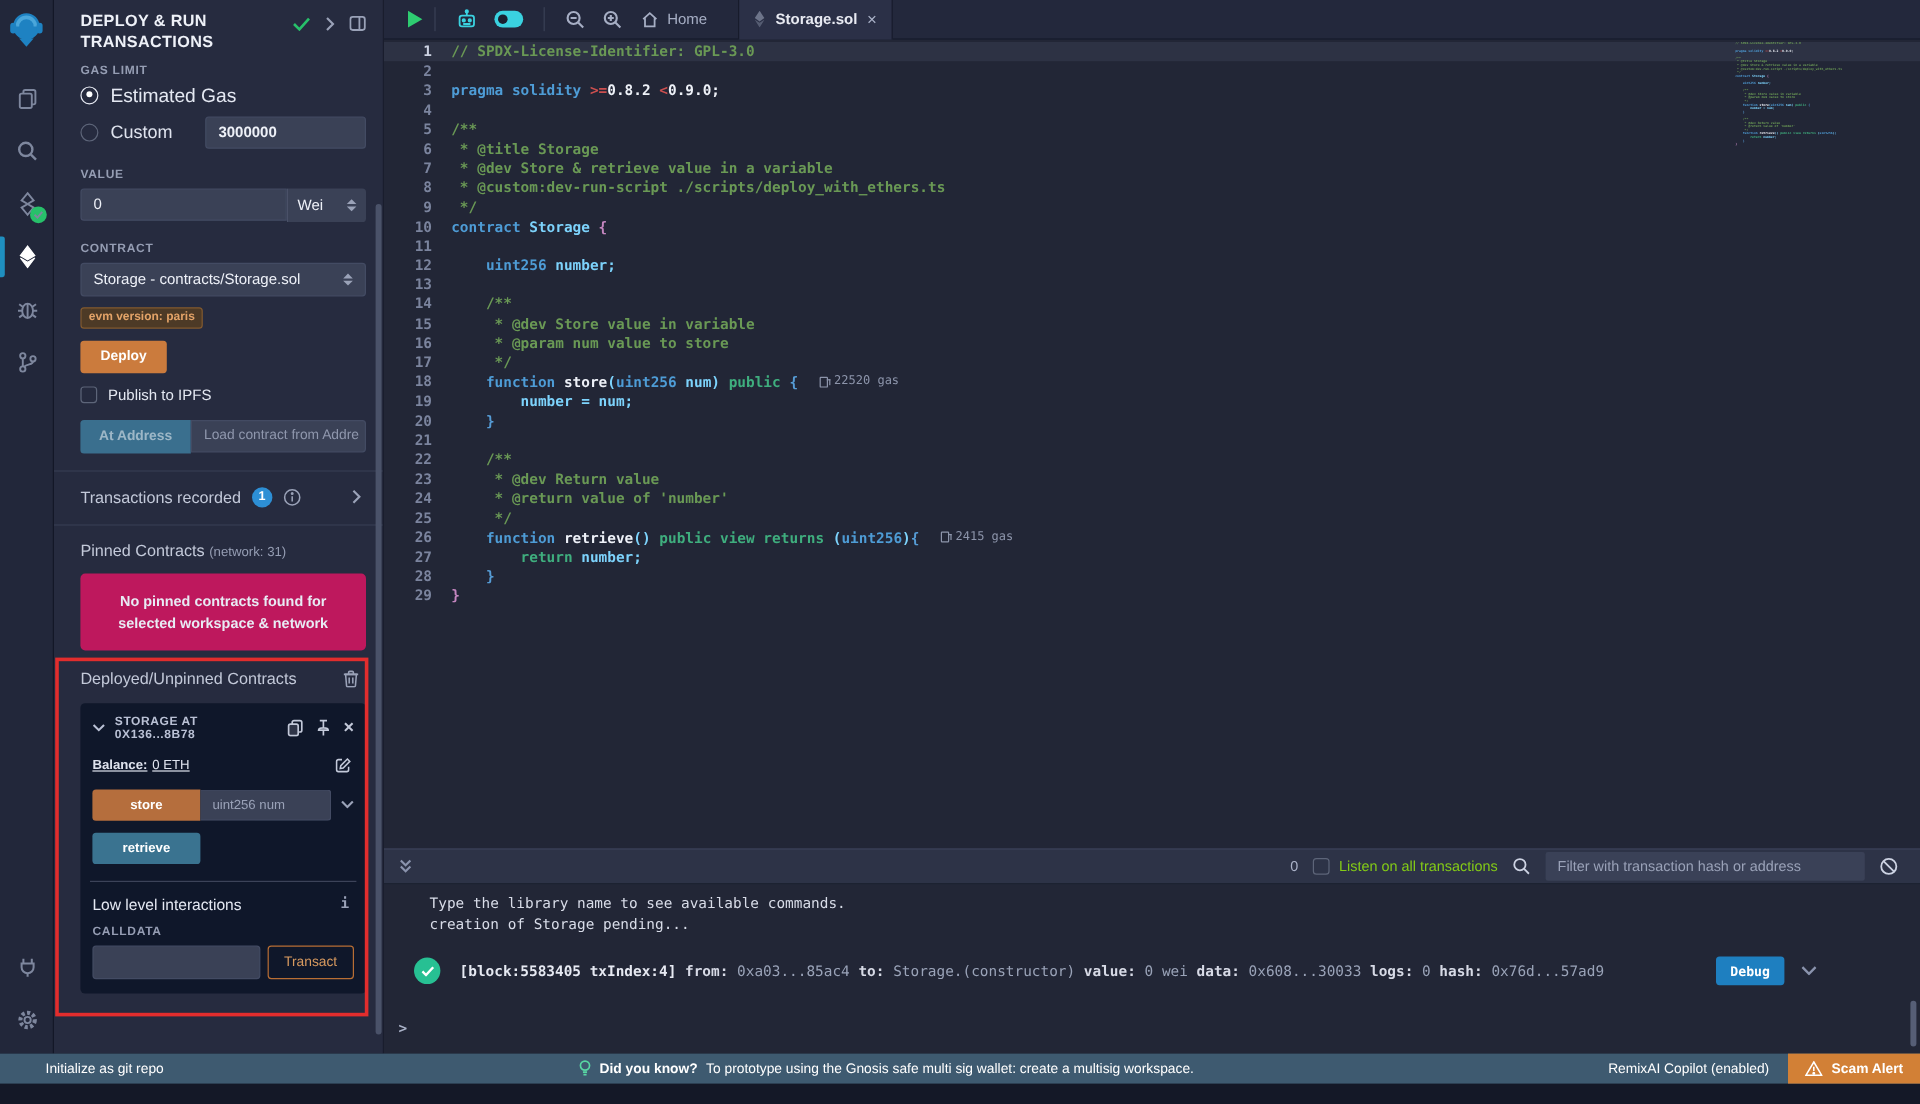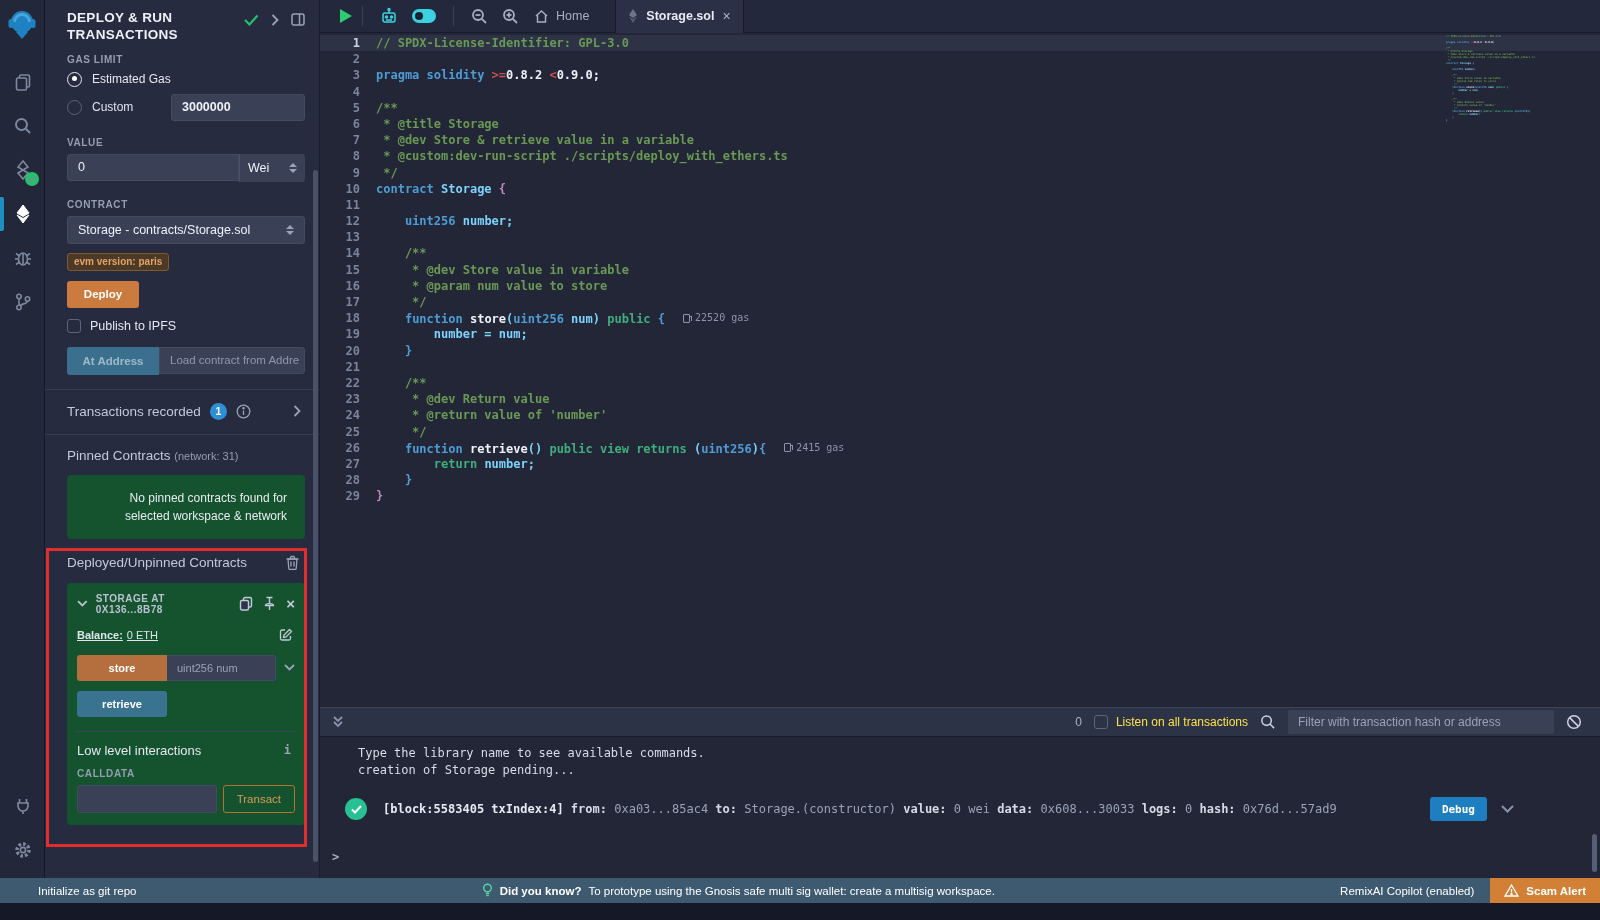--- a/index.html
+++ b/index.html
@@ -18,21 +18,21 @@
   .badge-check { position:absolute; right:6px; bottom:6px; width:14px; height:14px; border-radius:50%; background:#27c06a; display:flex; align-items:center; justify-content:center; }
   .rail-bottom { position:absolute; bottom:6px; left:0; width:45px; }
 
   
   .sidepanel { position:absolute; left:45px; top:0; width:275px; height:878px; background:#262b3f; border-right:1px solid #191d2d; z-index:2; overflow:hidden; }
   .sp-inner { padding:10px 14px 10px 22px; color:#dfe3ee; }
   .sp-title-row { display:flex; align-items:flex-start; margin-bottom:8px; }
   .sp-title { width:150px; font-size:13.5px; font-weight:bold; color:#eef1f8; line-height:1.25; letter-spacing:.3px; text-transform:uppercase; }
   .sp-title-icons { margin-left:auto; display:flex; gap:12px; align-items:center; padding-top:3px; }
   .lbl { font-size:10px; letter-spacing:.6px; color:#959db3; margin:10px 0 6px; font-weight:bold; text-transform:uppercase; }
-  .radio-row { display:flex; align-items:flex-start; gap:10px; margin:7px 0; font-size:12px; color:#e4e8f2; }
+  .radio-row { display:flex; align-items:flex-start; gap:10px; margin:7px 0; font-size:16px; color:#e4e8f2; }
   .radio { width:15px; height:15px; border-radius:50%; border:1.5px solid #5d6579; background:transparent; position:relative; flex:none; }
   .radio.sel { border-color:#e7eaf3; }
   .radio.sel::after { content:""; position:absolute; left:3.5px; top:3.5px; width:5px; height:5px; border-radius:50%; background:#ffffff; }
   .gas-custom-row { display:flex; align-items:center; gap:10px; margin-top:6px; }
   .inp { background:#3a4156; border:1px solid #434b63; border-radius:3px; color:#eef1f8; font-size:12.5px; display:flex; align-items:center; padding:0 10px; height:27px; }
   .gas-inp { width:134px; margin-left:auto; font-weight:bold; }
   .value-row { display:flex; height:28px; }
   .value-inp { flex:1; border-radius:3px 0 0 3px; }
   .wei-sel { width:66px; border-left:1px solid #4a5168; border-radius:0 3px 3px 0; background:#3a4156; display:flex; align-items:center; justify-content:space-between; padding:0 8px; font-size:12.5px; color:#eef1f8; }
   .contract-sel { height:28px; display:flex; align-items:center; justify-content:space-between; }
@@ -47,25 +47,25 @@
   .chk { width:14px; height:14px; border:1.5px solid #5d6579; border-radius:3px; background:transparent; flex:none; }
   .ataddr-row { display:flex; margin-top:14px; height:28px; }
   .ataddr-btn { width:92px; background:#3a6f8e; color:rgba(255,255,255,.5); font-size:11.5px; font-weight:bold; border-radius:3px 0 0 3px; }
   .ataddr-inp { flex:1; border-radius:0 3px 3px 0; color:#8f97ad; font-size:11.5px; overflow:hidden; white-space:nowrap; }
   .sp-divider { height:1px; background:#363d52; margin:14px -14px 0 -22px; }
   .txrec-row { display:flex; align-items:center; gap:9px; margin-top:13px; font-size:13.5px; color:#c3c9d9; }
   .count-badge { width:17px; height:17px; border-radius:50%; background:#2d8fd5; color:#fff; font-size:10.5px; font-weight:bold; display:flex; align-items:center; justify-content:center; }
   .txrec-chev { margin-left:auto; margin-right:4px; }
   .pinned-title { margin-top:13px; font-size:13.5px; color:#c3c9d9; }
   .pinned-net { font-size:11px; color:#959db3; }
-  .empty-box { margin-top:12px; background:#14532d; border-radius:4px; padding:14px 18px; text-align:right; font-size:12px; font-weight:normal; color:#e8ebf4; line-height:1.5; }
+  .empty-box { margin-top:12px; background:#be185d; border-radius:4px; padding:14px 18px; text-align:center; font-size:12px; font-weight:bold; color:#e8ebf4; line-height:1.5; }
   .dep-title-row { display:flex; align-items:center; margin-top:16px;gap:37px; }
   .dep-title { font-size:13.5px; color:#c3c9d9; }
   .dep-trash { margin-left:auto; margin-right:6px; }
-  .contract-card { margin-top:13px; background:#14532d; border-radius:4px; padding:10px 10px 12px; }
+  .contract-card { margin-top:13px; background:#0f172a; border-radius:4px; padding:10px 10px 12px; }
   .card-head { display:flex; align-items:center; gap:8px; }
   .card-title { font-size:10px; font-weight:bold; letter-spacing:.5px; color:#bac1d5; }
   .card-icons { margin-left:auto; display:flex; gap:10px; align-items:center; }
   .bal-row { display:flex; align-items:center; margin-top:13px; font-size:11px; color:#dfe3ee;text-decoration:underline; }
   .bal-lbl { font-weight:bold; }
   .bal-edit { margin-left:auto; margin-right:2px; }
   .fn-row { display:flex; align-items:center; margin-top:13px; gap:0; }
   .fn-btn { width:90px; height:26px; color:#fff; font-size:11px; font-weight:bold; flex:none; }
   .store-btn { background:#b56e3d; border-radius:3px 0 0 3px; }
   .fn-inp { flex:1; height:26px; border-radius:0 3px 3px 0; border-left:none; color:#9aa2b8; font-size:11px; }
@@ -112,21 +112,21 @@
   .pump::after { content:""; position:absolute; right:-3px; top:1px; width:2px; height:4px; border-right:1px solid #8d95ab; border-top:1px solid #8d95ab; }
 
   .minimap { position:absolute; top:2px; right:36px; width:118px; background:transparent; }
   .mm-line { height:3px; line-height:3px; font-family:"DejaVu Sans Mono",monospace; font-size:2.6px; font-weight:bold; white-space:pre; overflow:hidden; }
 
   
   .terminal { position:absolute; left:0; right:0; bottom:0; height:171px; background:#222636; }
   .term-header { height:30px; background:#2d3347; border-top:1px solid #3c4258; border-bottom:1px solid #1a1e2c; display:flex; align-items:center; padding:0 18px 0 12px; }
   .term-right { margin-left:auto; display:flex; align-items:center; gap:12px; }
   .term-zero { color:#aab2c8; font-size:12px; }
-  .listen-row { display:flex; align-items:center; gap:8px; color:#fde047; font-size:12px; }
+  .listen-row { display:flex; align-items:center; gap:8px; color:#84cc16; font-size:12px; }
   .filter-inp { width:266px; height:24px; background:#3a4157; border:none; border-radius:2px; color:#9aa2b8; font-size:12px; padding:0 10px; display:flex; align-items:center; }
   .term-body { position:relative; height:141px; padding:8px 0 0 38px; font-family:"DejaVu Sans Mono",monospace; font-size:12px; color:#d8dce8; }
   .term-line { line-height:17px; white-space:pre; }
   .tx-row { display:flex; align-items:center; margin-top:18px; margin-left:-13px; }
   .tx-check { width:22px; height:22px; border-radius:50%; background:#27c093; display:flex; align-items:center; justify-content:center; flex:none; }
   .tx-text { margin-left:16px; white-space:nowrap; overflow:hidden; font-size:12px; }
   .tx-b { font-weight:bold; color:#e6e9f2; }
   .tx-k { font-weight:bold; color:#d7dae6; }
   .tx-v { color:#9aa3b8; }
   .debug-btn { margin-left:auto; height:24px; padding:0 12px; background:#1e7fc0; color:#fff; font-size:11px; font-weight:bold; border-radius:3px; flex:none; }
@@ -245,21 +245,21 @@
         </div>
       </div>
 
       <div class="lbl">Gas limit</div>
       <div class="radio-row">
         <span class="radio sel"></span>
         <span>Estimated Gas</span>
       </div>
       <div class="gas-custom-row">
         <span class="radio"></span>
-        <span style="font-size:12px">Custom</span>
+        <span style="font-size:15px">Custom</span>
         <span class="inp gas-inp">3000000</span>
       </div>
 
       <div class="lbl" style="margin-top:16px">Value</div>
       <div class="value-row">
         <span class="inp value-inp">0</span>
         <span class="wei-sel">
           <span>Wei</span>
           <span class="caret2">
               <i class="up"></i>

